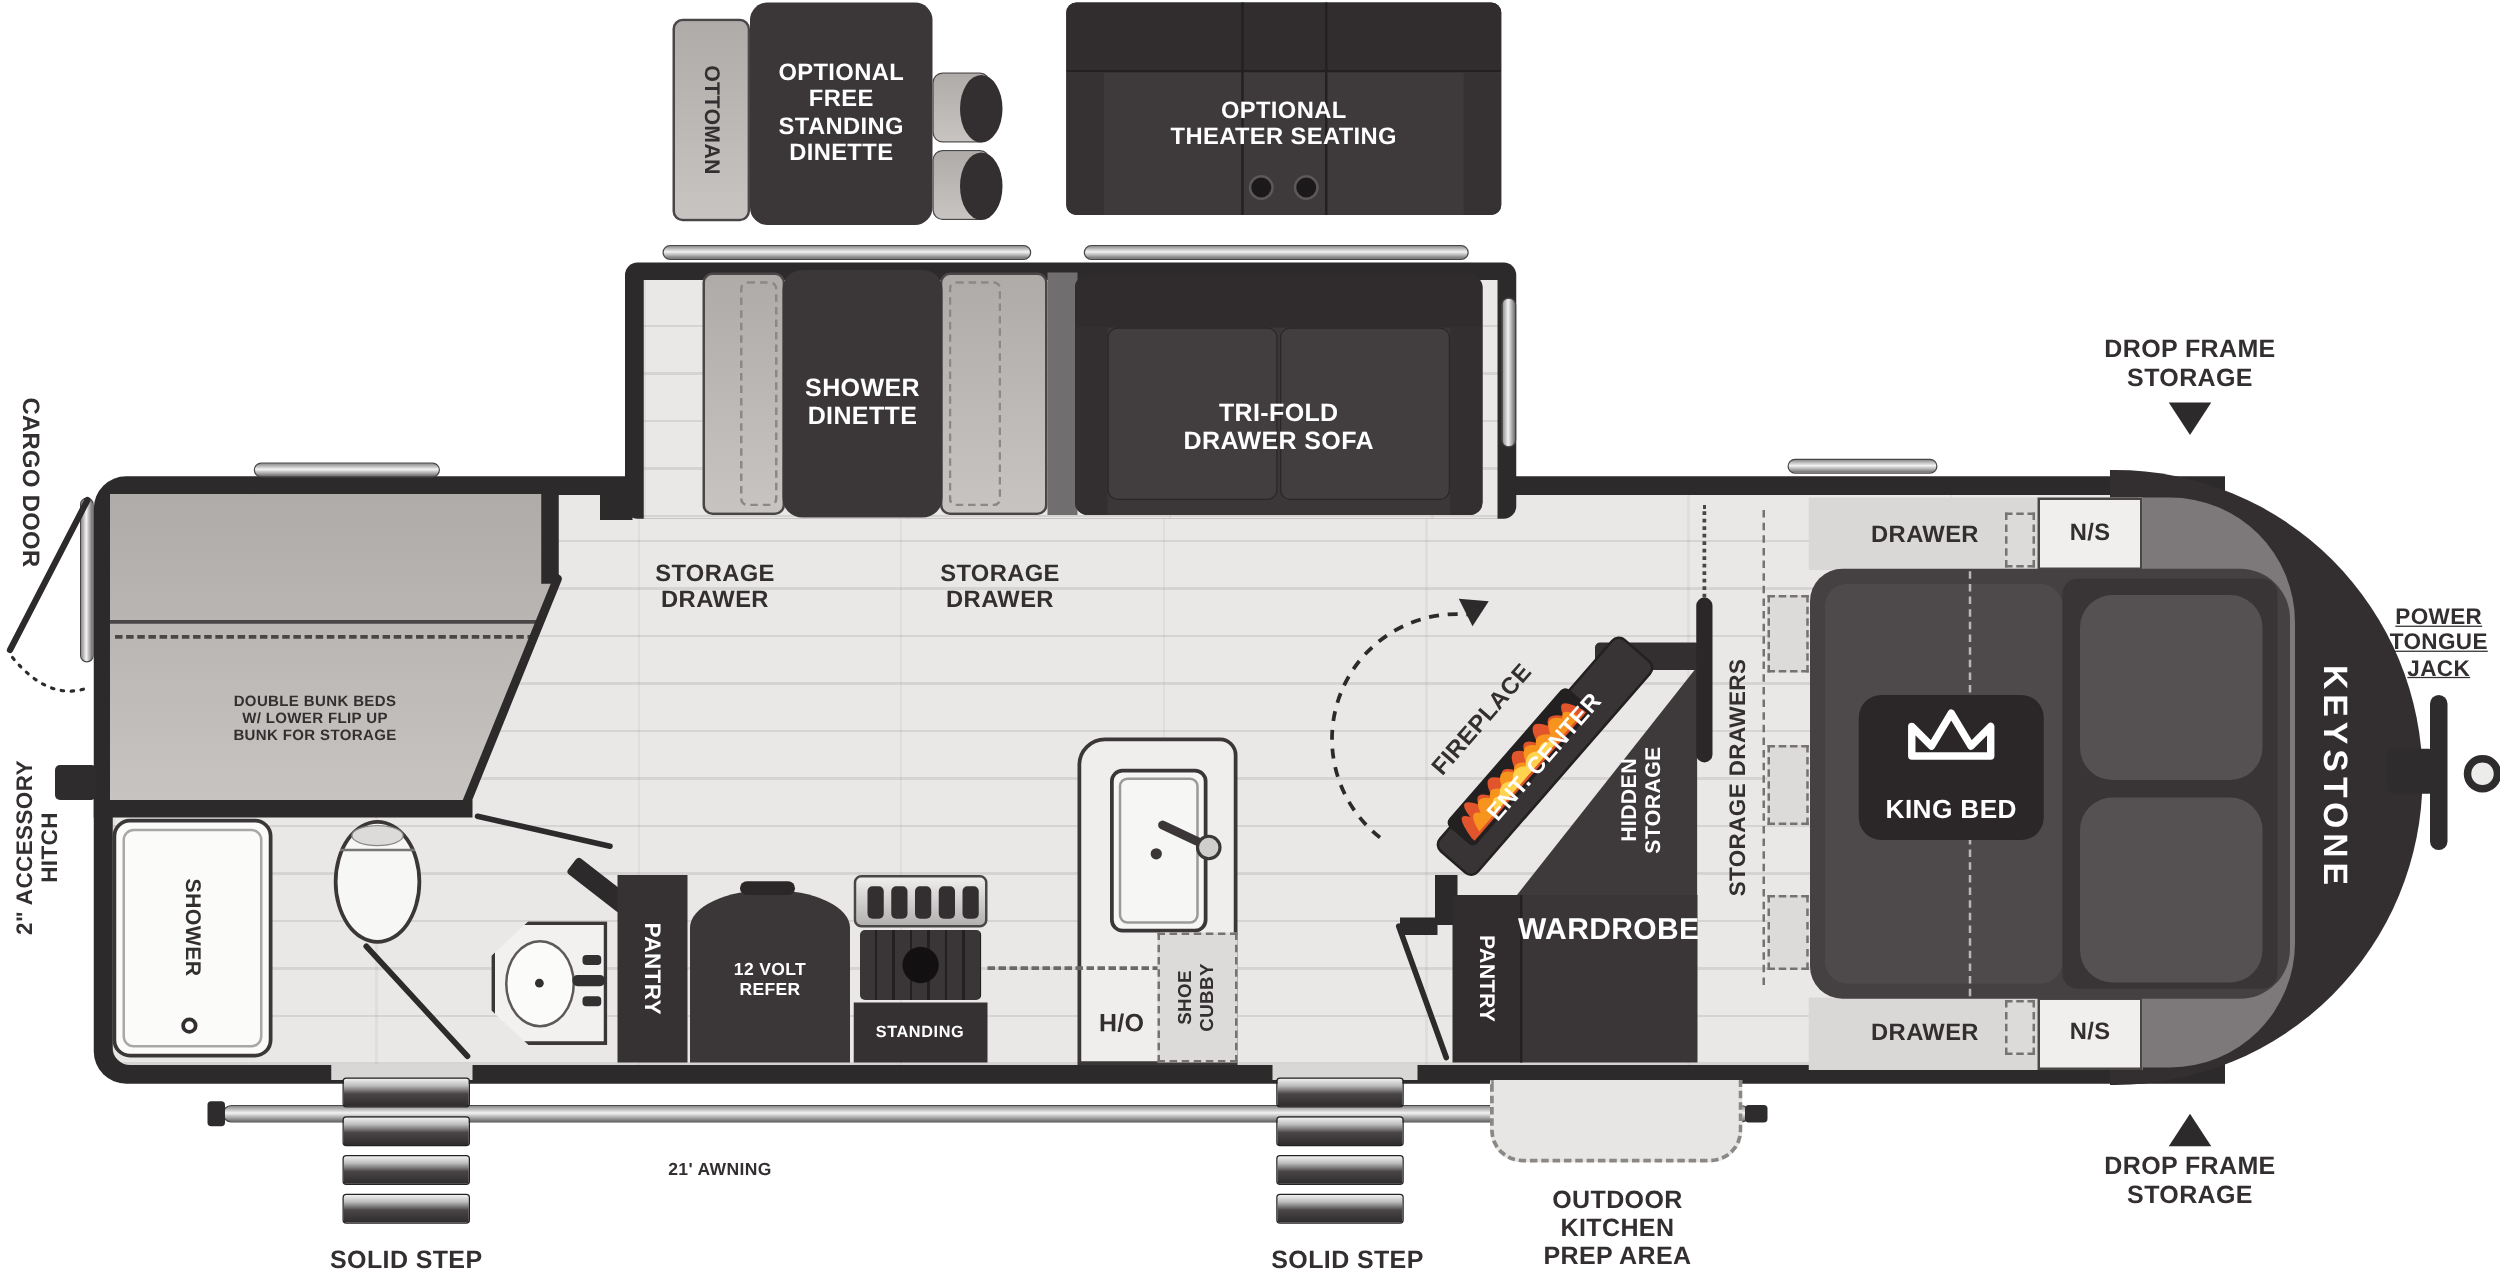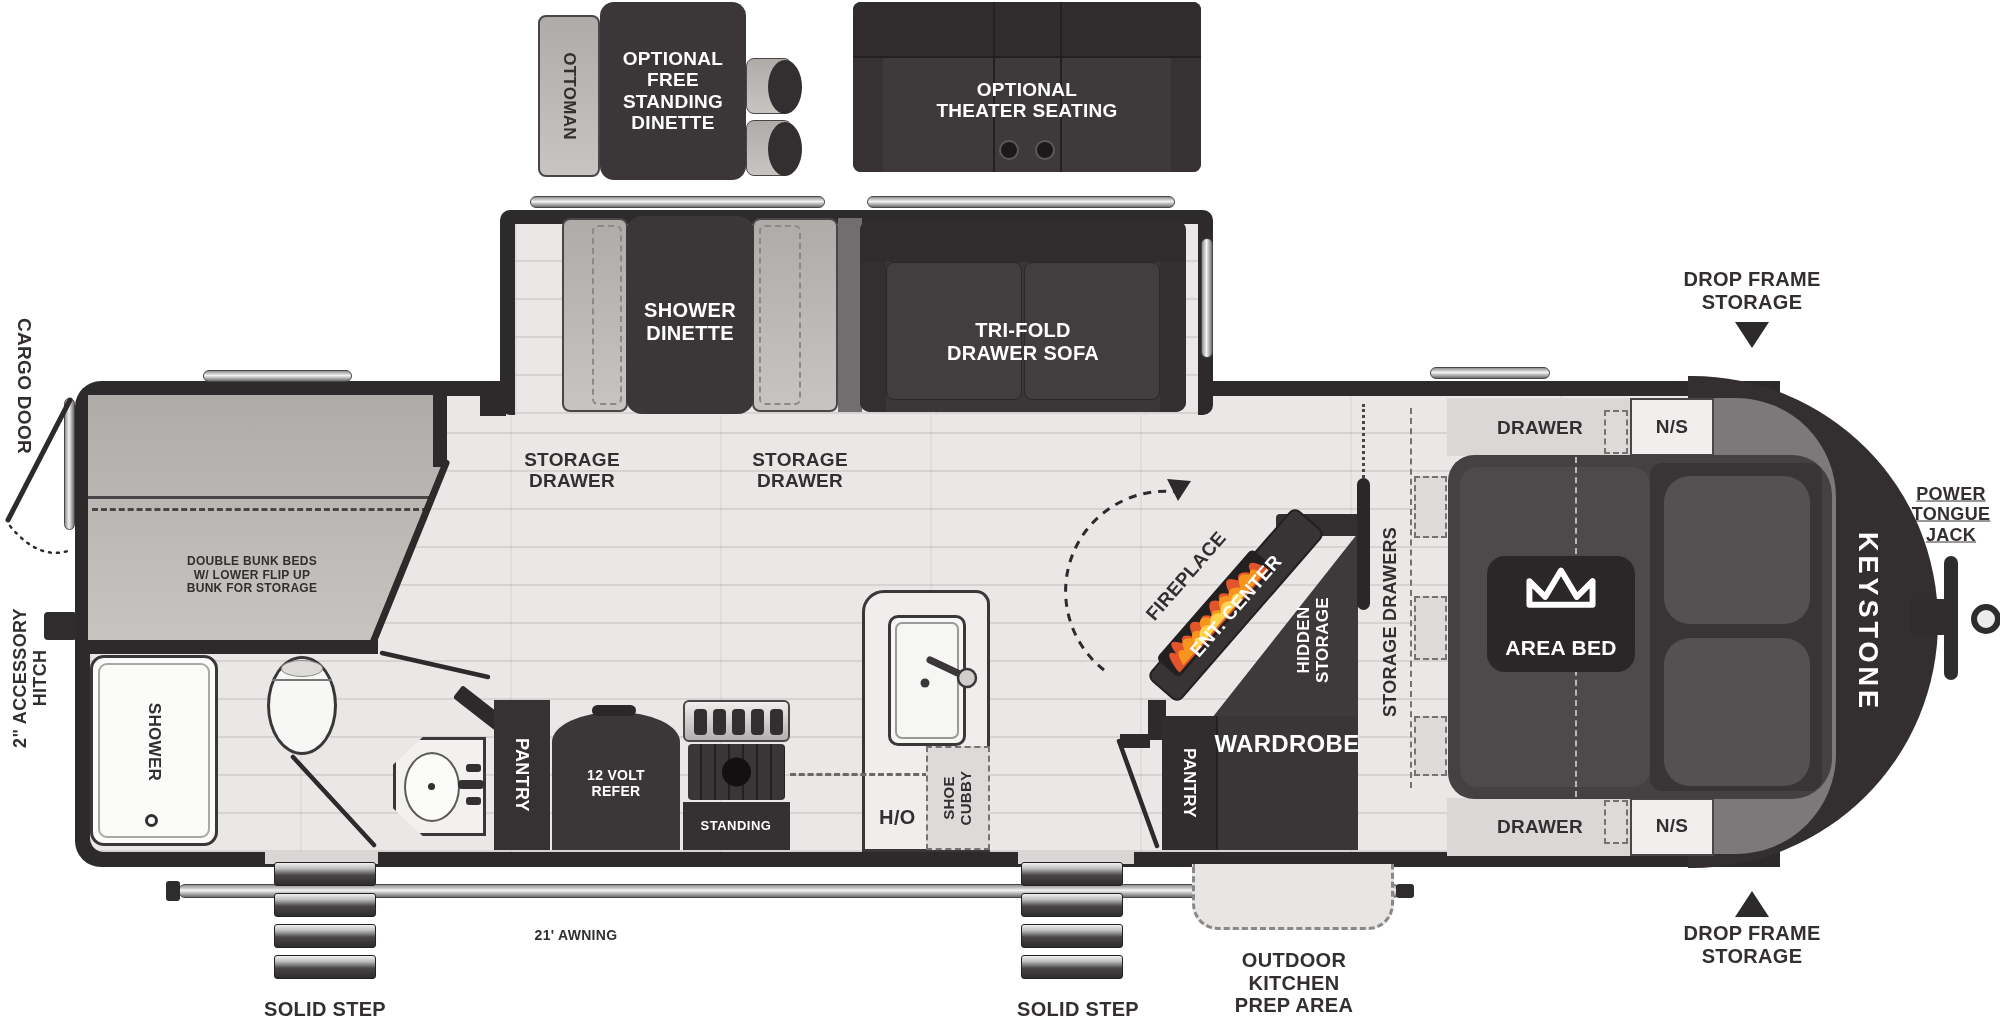--- a/index.html
+++ b/index.html
@@ -251,21 +251,21 @@
   <div class="lbl w rm90" style="left:1313px;top:640px;font-size:17px;">HIDDEN
 STORAGE</div>
 
   <div class="lbl rm90" style="left:1390px;top:622px;font-size:18px;">STORAGE DRAWERS</div>
   <div class="lbl w" style="left:1287px;top:744px;font-size:24px;">WARDROBE</div>
   <div class="lbl w r90" style="left:1189px;top:783px;font-size:17px;">PANTRY</div>
   <div class="lbl" style="left:1540px;top:428px;font-size:19px;">DRAWER</div>
   <div class="lbl" style="left:1672px;top:427px;font-size:19px;">N/S</div>
   <div class="lbl" style="left:1540px;top:827px;font-size:19px;">DRAWER</div>
   <div class="lbl" style="left:1672px;top:826px;font-size:19px;">N/S</div>
-  <div class="lbl w" style="left:1561px;top:648px;font-size:21px;">AREA BED</div>
+  <div class="lbl w" style="left:1561px;top:648px;font-size:21px;">KING BED</div>
   <div class="lbl w r90" style="left:1868px;top:622px;font-size:27px;letter-spacing:4px;">KEYSTONE</div>
 
   <div class="lbl r90" style="left:24px;top:386px;font-size:19px;">CARGO DOOR</div>
   <div class="lbl rm90" style="left:30px;top:678px;font-size:18px;">2" ACCESSORY
 HITCH</div>
   <div class="lbl" style="left:529px;top:936px;font-size:14px;margin-left:47px;">21' AWNING</div>
   <div class="lbl" style="left:325px;top:1009px;font-size:20px;">SOLID STEP</div>
   <div class="lbl" style="left:1078px;top:1009px;font-size:20px;">SOLID STEP</div>
   <div class="lbl" style="left:1294px;top:983px;font-size:20px;">OUTDOOR
 KITCHEN

